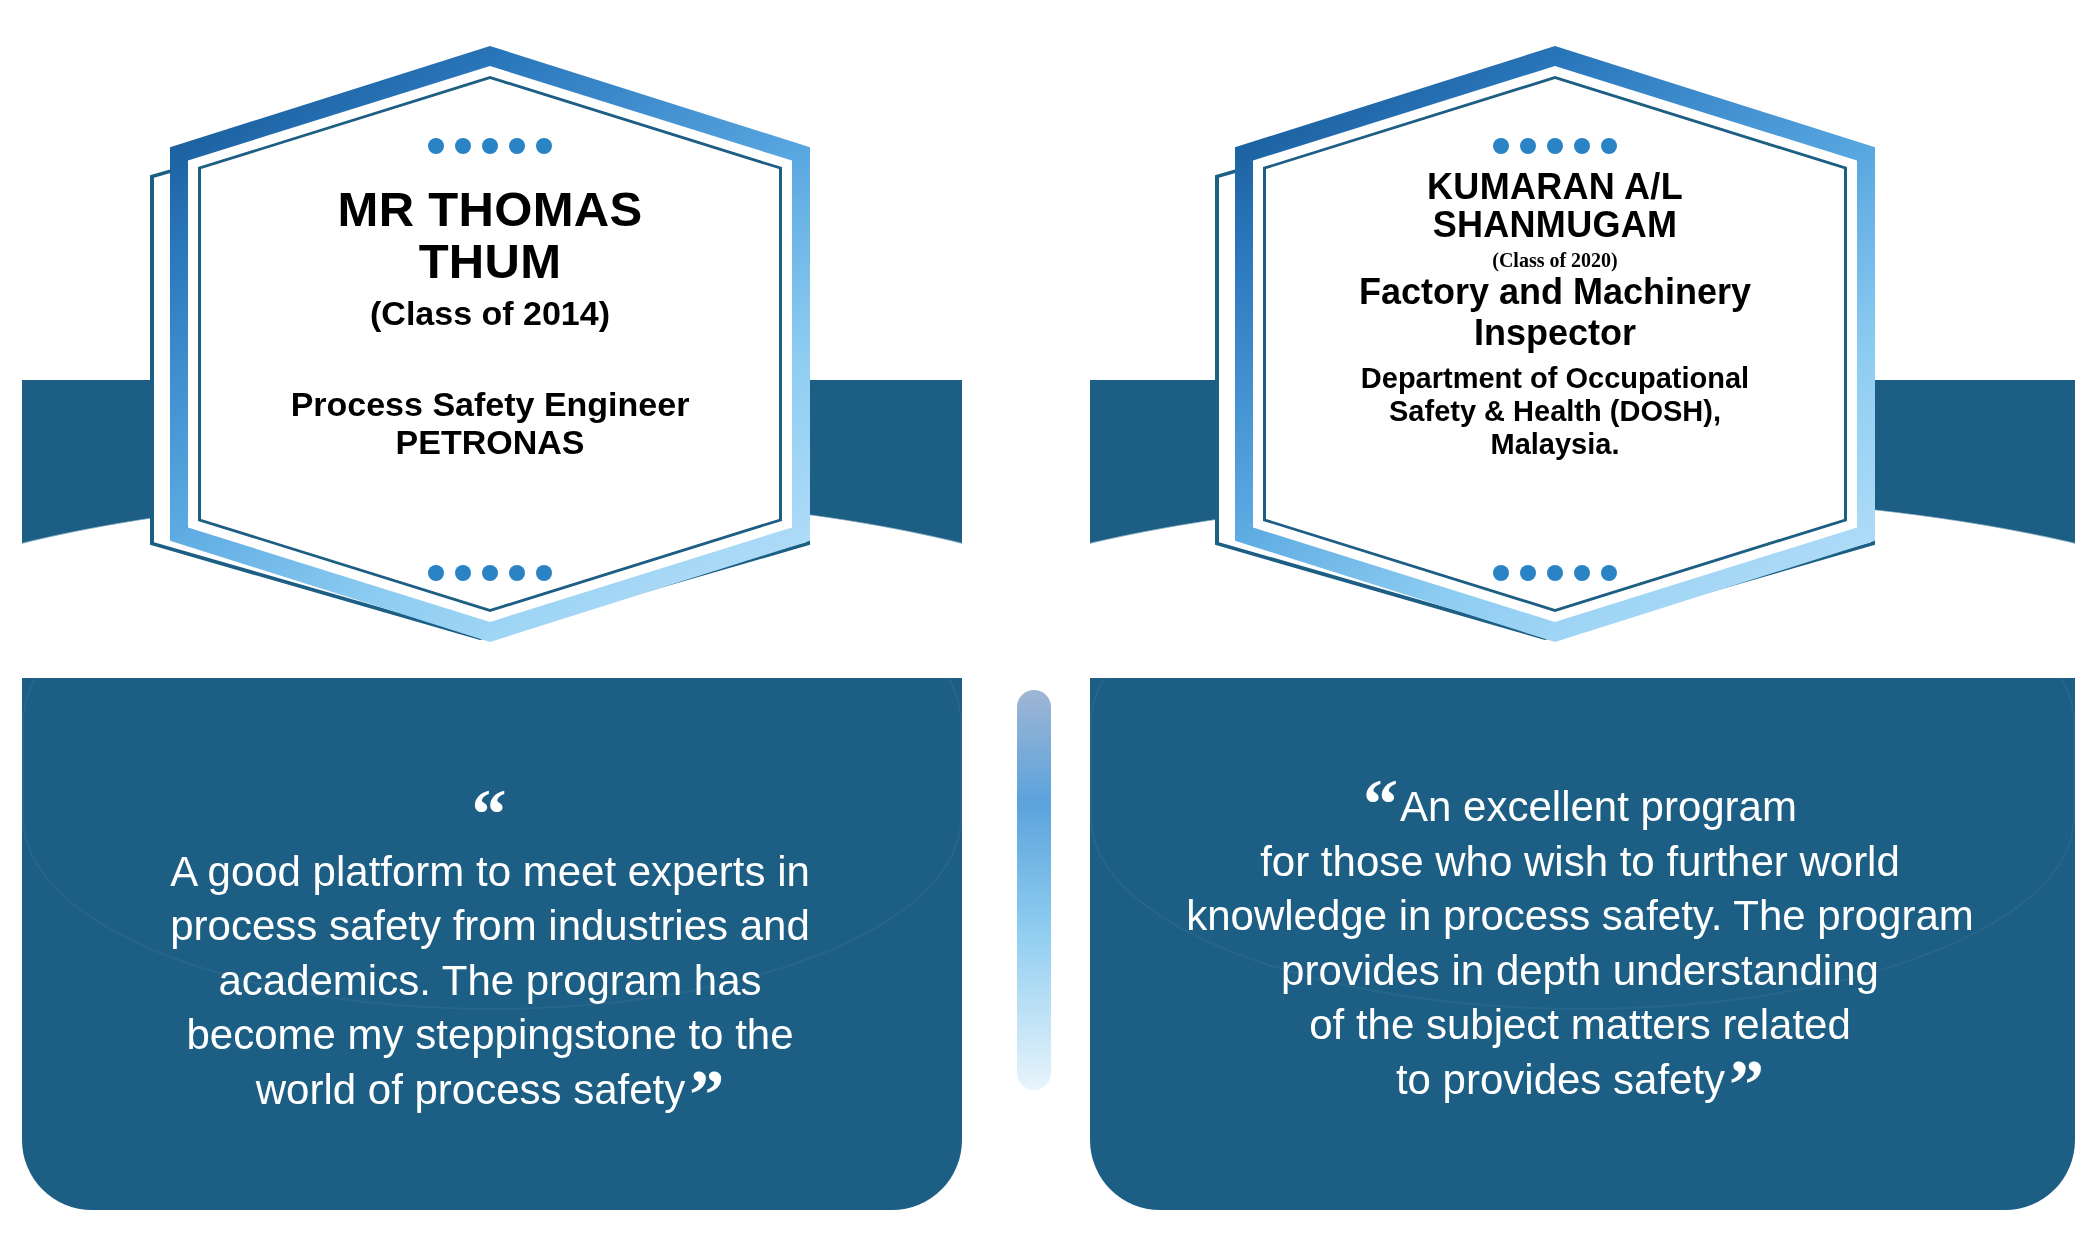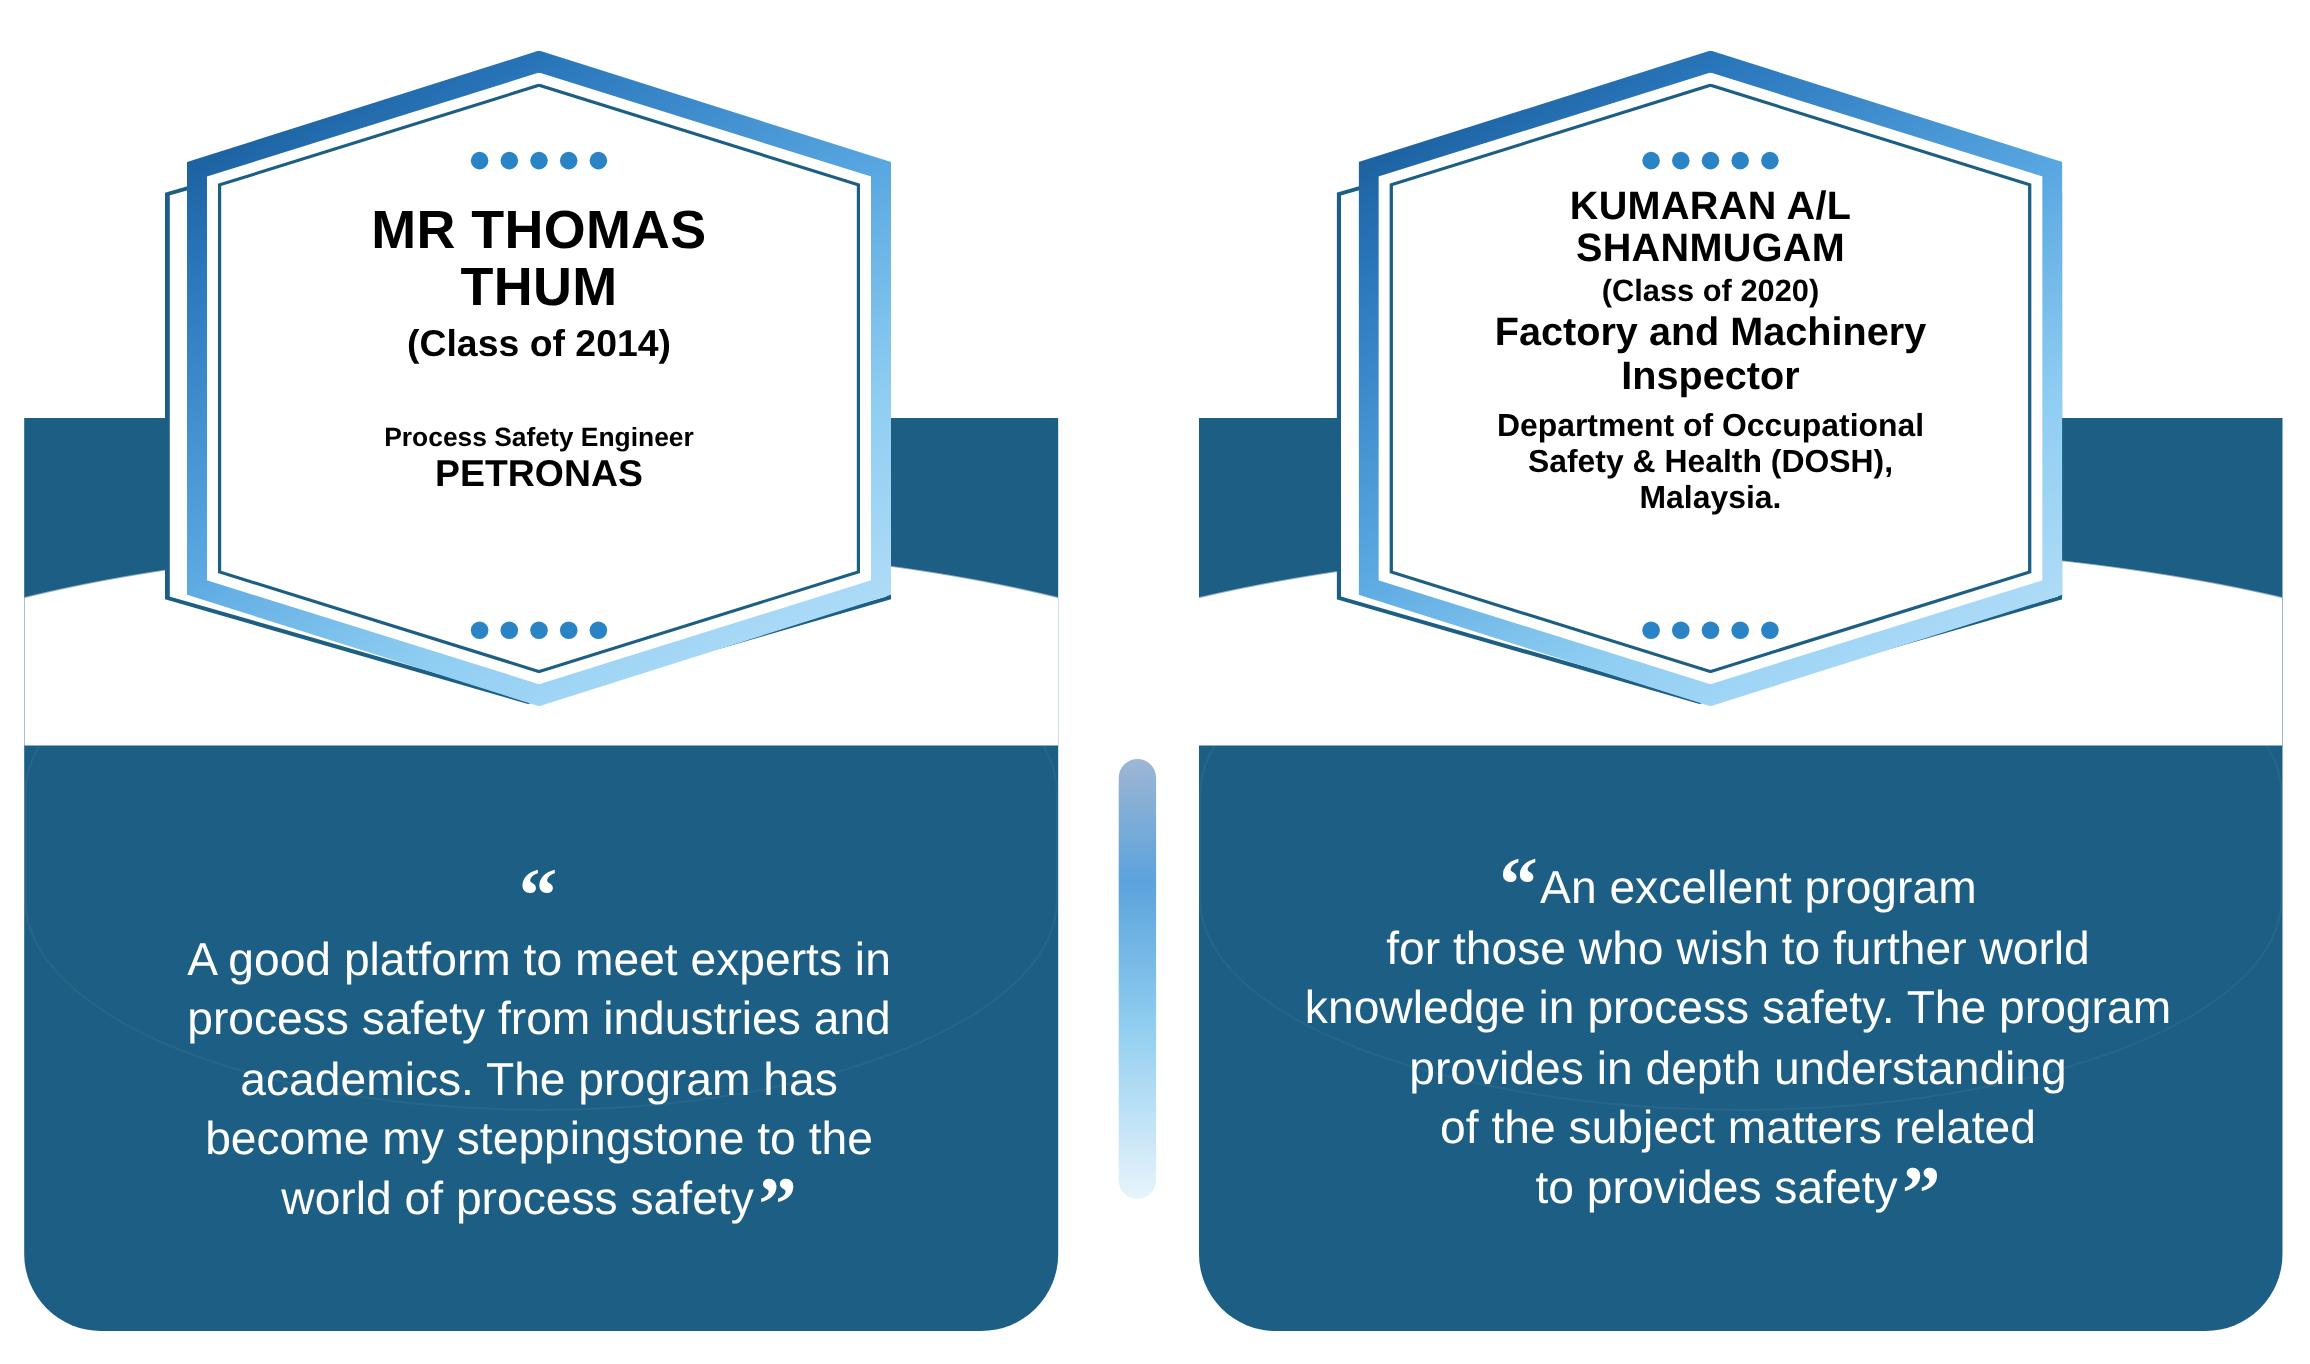--- a/index.html
+++ b/index.html
@@ -77,26 +77,26 @@
   .dots-bottom{ position:absolute; bottom:24px; left:50%; transform:translateX(-50%); }
 
   .badge-name{ font-weight:bold; letter-spacing:.3px; line-height:1.06; }
   .badge-class{ font-weight:bold; line-height:1.15; }
   .badge-role{ font-weight:bold; line-height:1.12; }
   .badge-org{ font-weight:bold; line-height:1.14; }
 
   
   .badge-left .badge-name{ font-size:49px; margin-top:30px; }
   .badge-left .badge-class{ font-size:34px; margin-top:6px; }
-  .badge-left .badge-role{ font-size:24px; margin-top:52px; }
+  .badge-left .badge-role{ font-size:34px; margin-top:52px; }
   .badge-left .badge-org{ font-size:34px; margin-top:0px; }
 
   
   .badge-right .badge-name{ font-size:36px; margin-top:14px; }
-  .badge-right .badge-class{ font-size:28px; margin-top:5px; }
+  .badge-right .badge-class{ font-size:20px; margin-top:5px;font-family:Liberation Serif, serif; }
   .badge-right .badge-role{ font-size:36px; }
   .badge-right .badge-org{ font-size:29px; margin-top:9px; }
 
   
   .quote{ position:absolute; color:#ffffff; text-align:center;
     font-size:42px; line-height:1.30; }
   .quote-left{ left:60px; top:790px; width:860px; }
   .quote-right{ left:1110px; top:780px; width:940px; }
   .qmark{ font-family:"Liberation Serif", serif; font-weight:bold;
     font-size:70px; line-height:0; color:#ffffff; }

